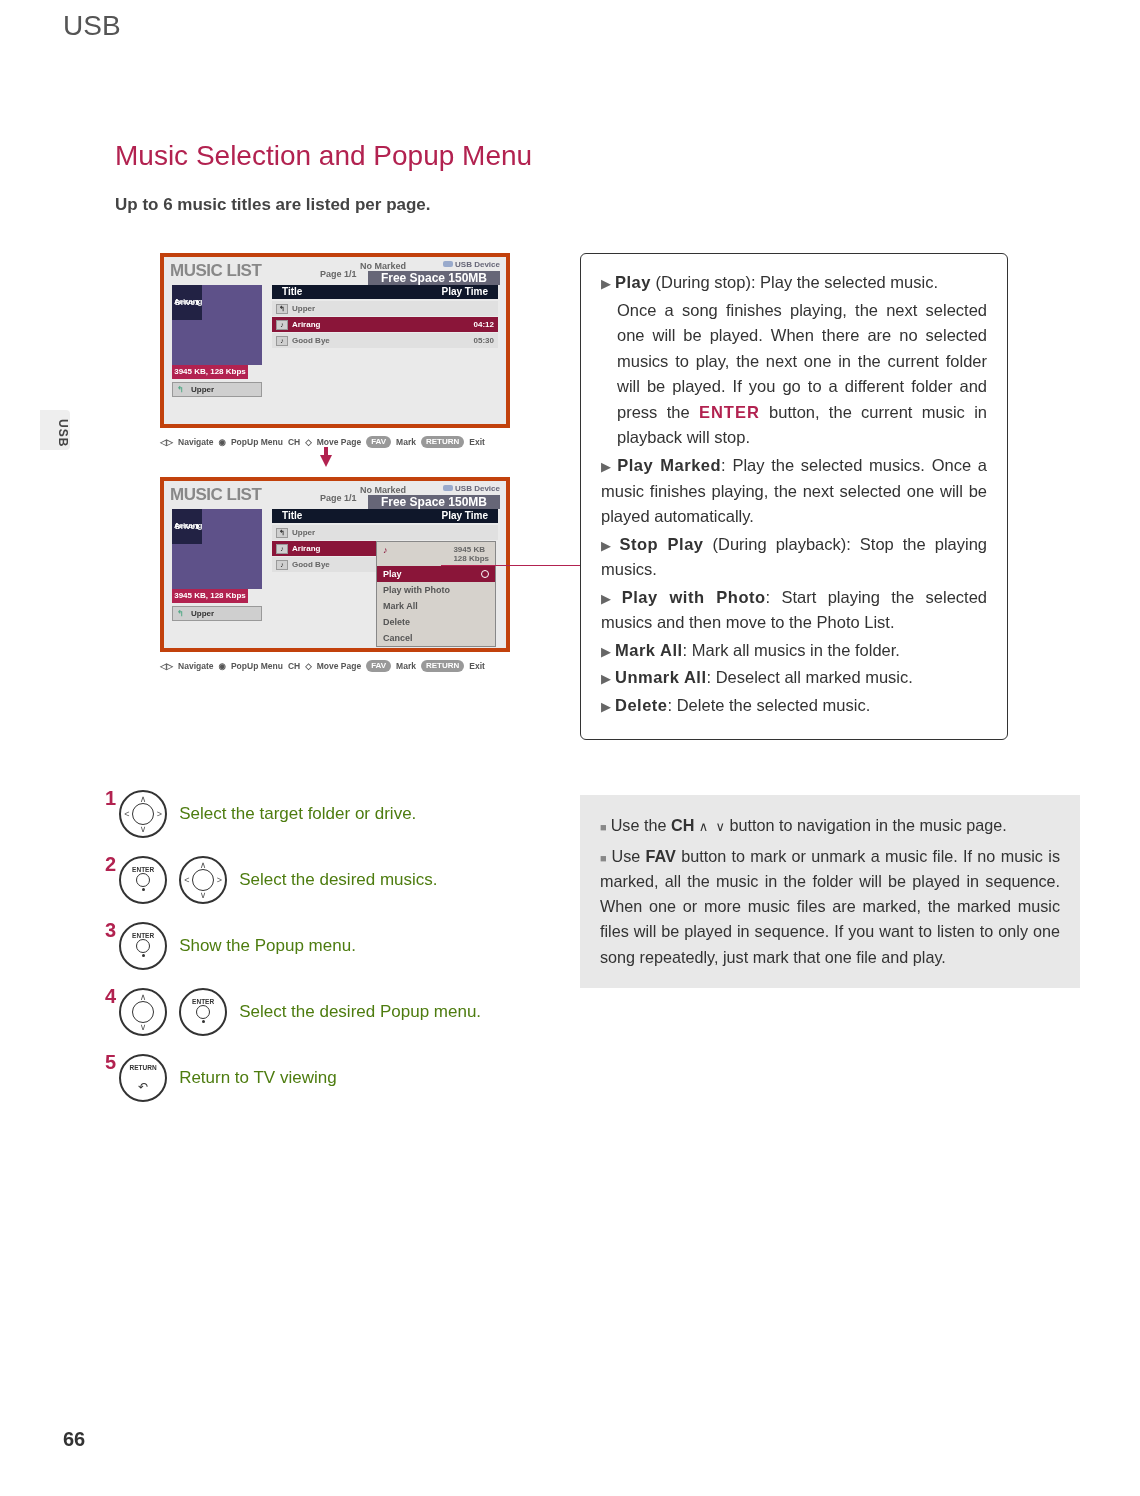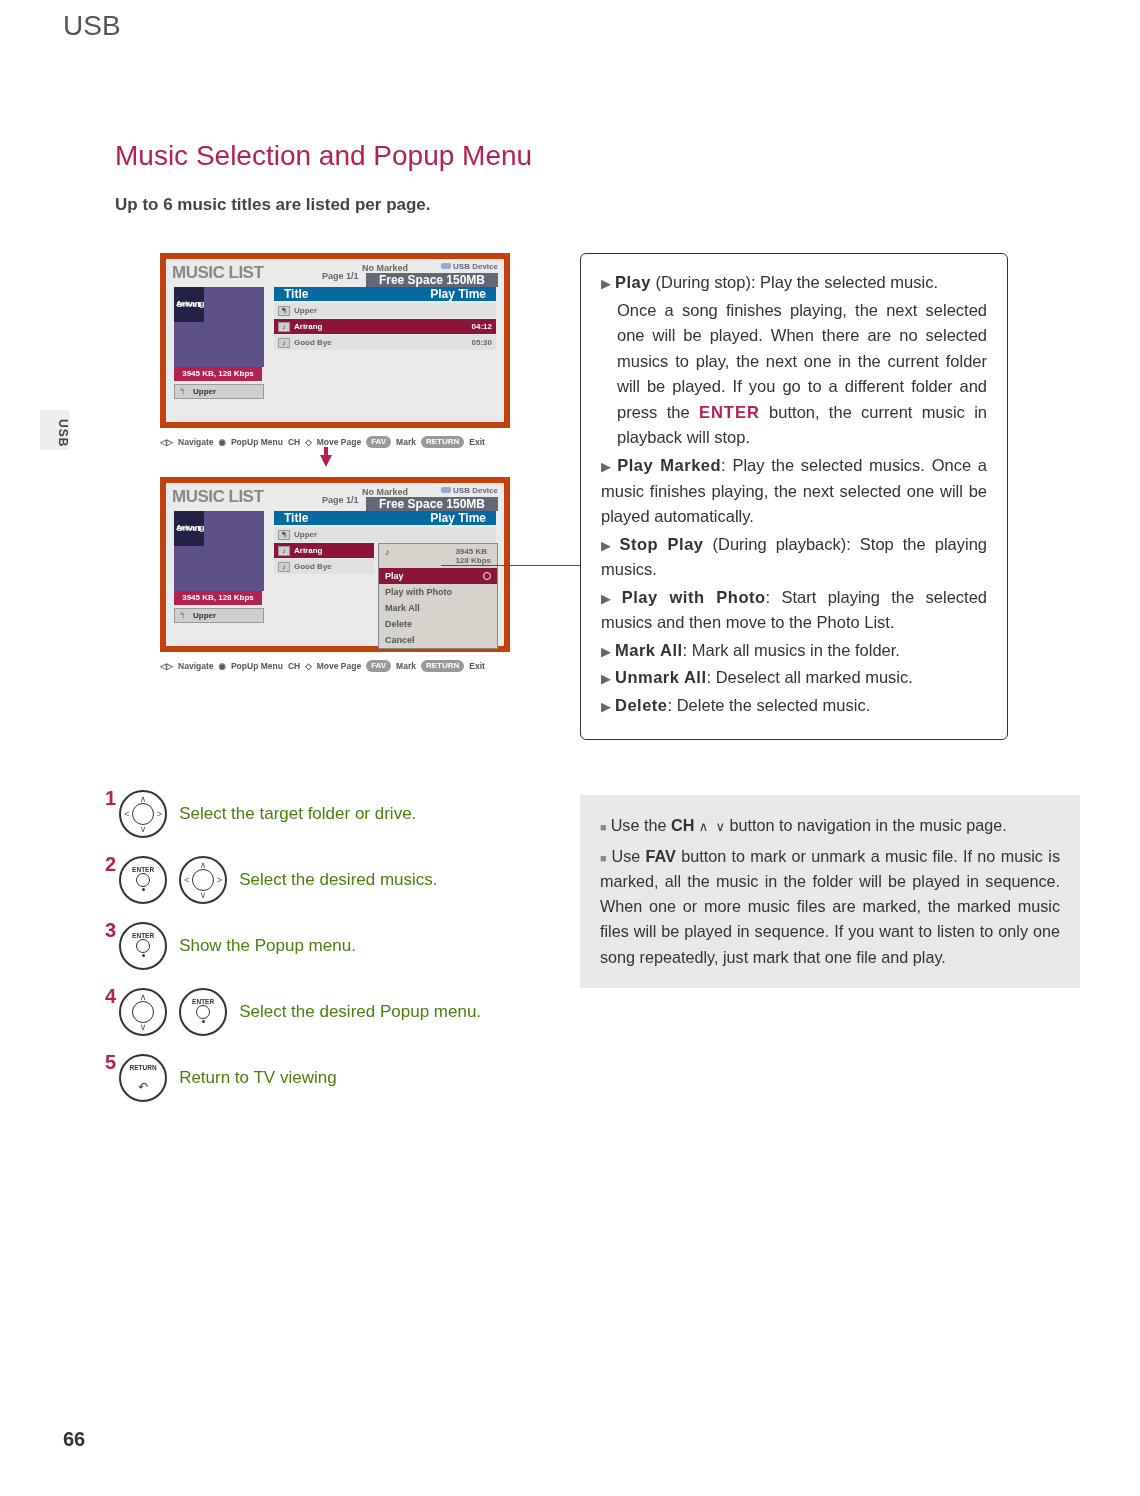--- a/index.html
+++ b/index.html
@@ -49,38 +49,38 @@
       left: 115px;
       font-size: 17px;
       font-weight: 600;
       color: #444;
     }
     .music-list-shot {
       position: absolute;
       width: 350px;
       height: 175px;
       background: #eaeaea;
-      border: 6px solid #c2410c;
+      border: 4px solid #c2410c;
       font-size: 9px;
     }
     .shot1 { top: 253px; left: 160px; }
     .shot2 { top: 477px; left: 160px; }
     .ml-title { position:absolute; top:4px; left:6px; color:#888; font-size:17px; font-weight:bold; letter-spacing:-0.5px;}
     .ml-pageinfo { position:absolute; top:12px; left:140px; color:#666; font-size:9px; font-weight:bold;padding-left:16px;}
     .ml-nomarked { position:absolute; top:4px; left:196px; color:#666; font-size:9px; font-weight:bold;}
     .ml-usb { position:absolute; top:3px; right:6px; color:#667; font-size:8px; font-weight:bold;}
     .ml-usb-icon { display:inline-block; width:10px; height:6px; background:#9ac; border-radius:2px; margin-right:2px;}
     .ml-free { position:absolute; top:14px; right:6px; background:#667; color:#fff; font-size:12px; padding:0 13px; font-weight:bold;}
     .ml-thumb { position:absolute; top:28px; left:8px; width:90px; height:80px; background:#5e5189;}
     .ml-thumb-label { position:absolute; top:28px; left:8px; background:#224; color:#fff; font-size:8px; padding:13px 3px; font-weight:bold;}
     .ml-arirang-label { position:absolute; top:40px; left:8px; color:#fff; font-size:8px; font-weight:bold; z-index:2; padding-left:2px;}
-    .ml-thumb-meter { position:absolute; top:108px; left:8px; width:88px; height:14px; background:#b22250; color:#fff; font-size:8px; text-align:center; line-height:14px; font-weight:bold;}
+    .ml-thumb-meter { position:absolute; top:108px; left:8px; width:76px; height:14px; background:#b22250; color:#fff; font-size:8px; text-align:center; line-height:14px; font-weight:bold;}
     .ml-upper-btn { position:absolute; top:125px; left:8px; width:90px; height:15px; background:#cfcfcf; border:1px solid #999; font-size:8px; padding-left:18px; line-height:13px; font-weight:bold;}
     .ml-upper-btn::before { content:"↰"; position:absolute; left:4px; top:0; color:#5a8;}
-    .ml-header { position:absolute; top:28px; left:108px; right:8px; height:14px; background:#0369a1; color:#fff; font-size:12px; display:flex; justify-content:space-between; padding:0 10px; line-height:14px; font-weight:bold;}
+    .ml-header { position:absolute; top:28px; left:108px; right:8px; height:14px; background:#0f172a; color:#fff; font-size:10px; display:flex; justify-content:space-between; padding:0 10px; line-height:14px; font-weight:bold;}
     .ml-row { position:absolute; left:108px; right:8px; height:15px; font-size:8px; display:flex; align-items:center; padding:0 4px; font-weight:bold;}
     .ml-row-icon { width:12px; height:10px; background:#cfcfcf; border:1px solid #999; margin-right:4px; display:flex; align-items:center; justify-content:center; font-size:7px;}
     .ml-row-title { flex:1; color:#666;}
     .ml-row-time { color:#666; font-size:8px;}
     .ml-row.upper { top:44px; background:#e0e0e0;}
     .ml-row.r1 { top:60px; background:#8a1539;}
     .ml-row.r1 .ml-row-title, .ml-row.r1 .ml-row-time { color:#fff;}
     .ml-row.r2 { top:76px; background:#e0e0e0;}
     .ml-navbar { position:absolute; width:350px; font-size:8.5px; color:#555; font-weight:bold; display:flex; gap:5px; align-items:center;}
     .nav1 { top:436px; left:160px;}

